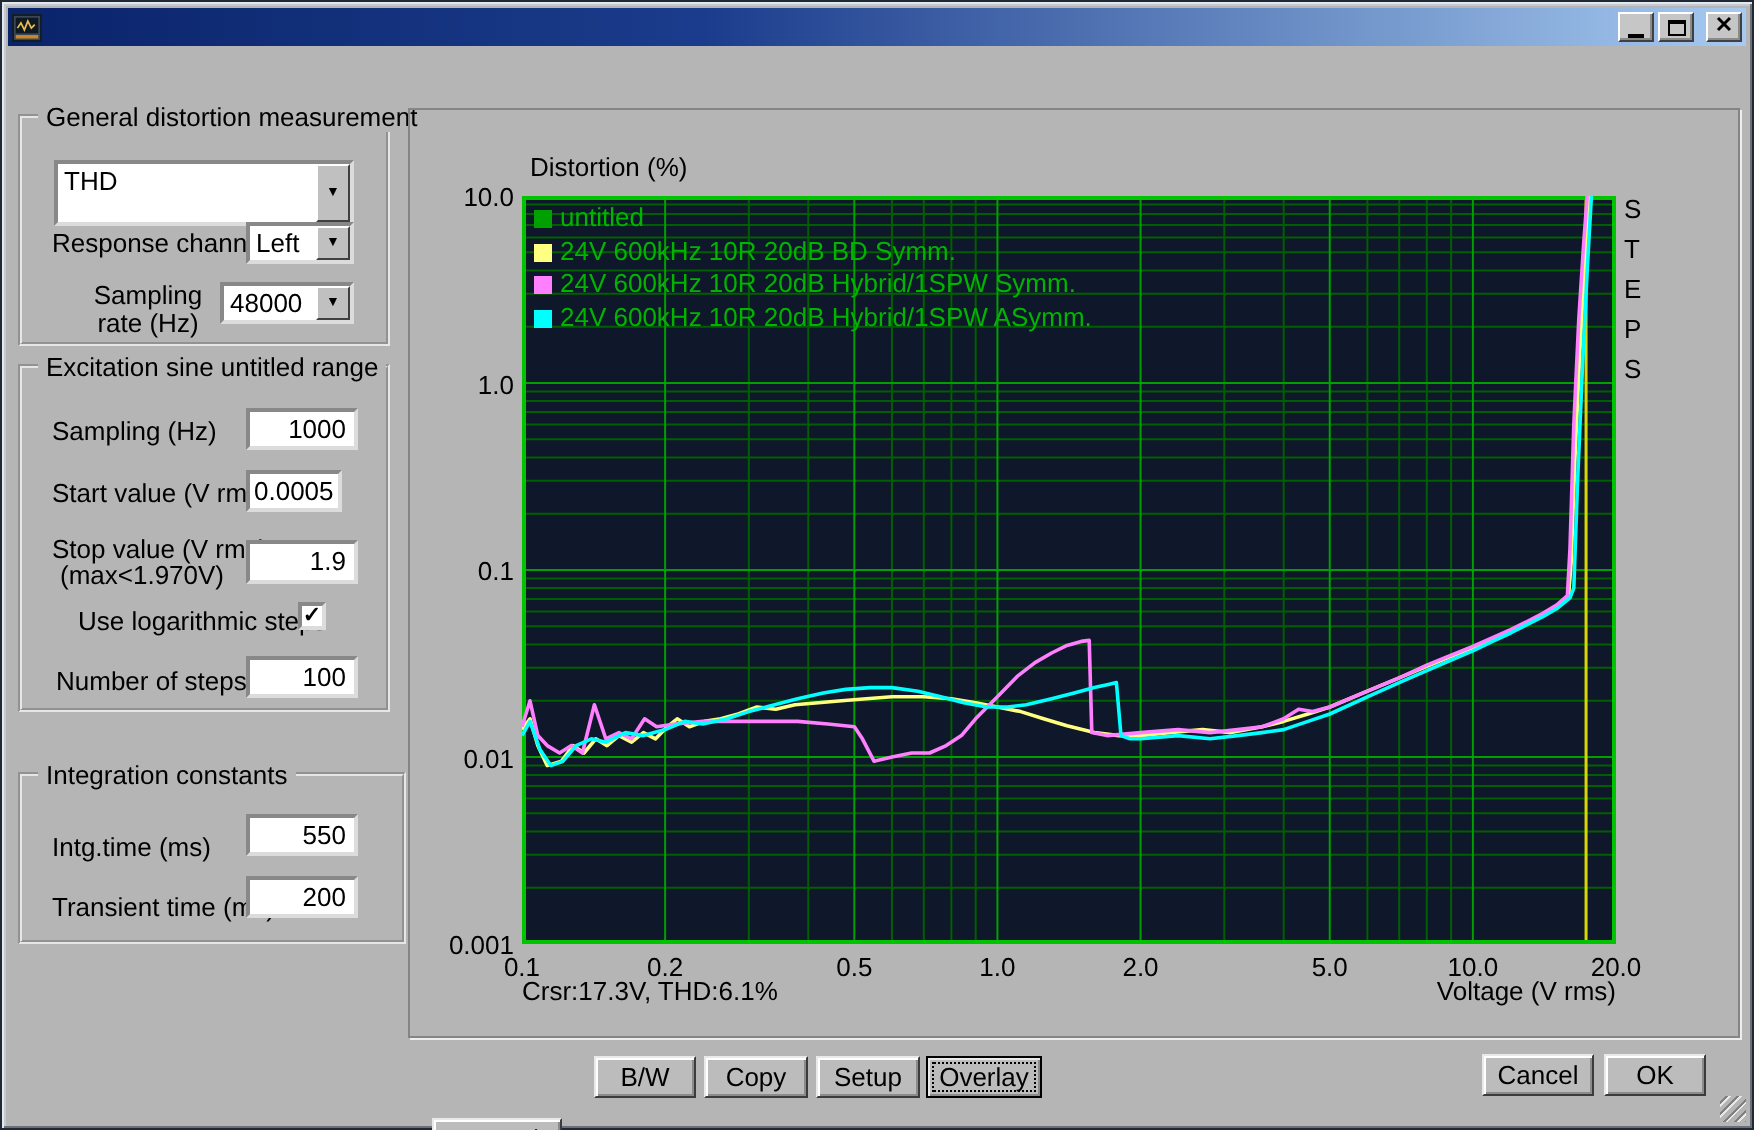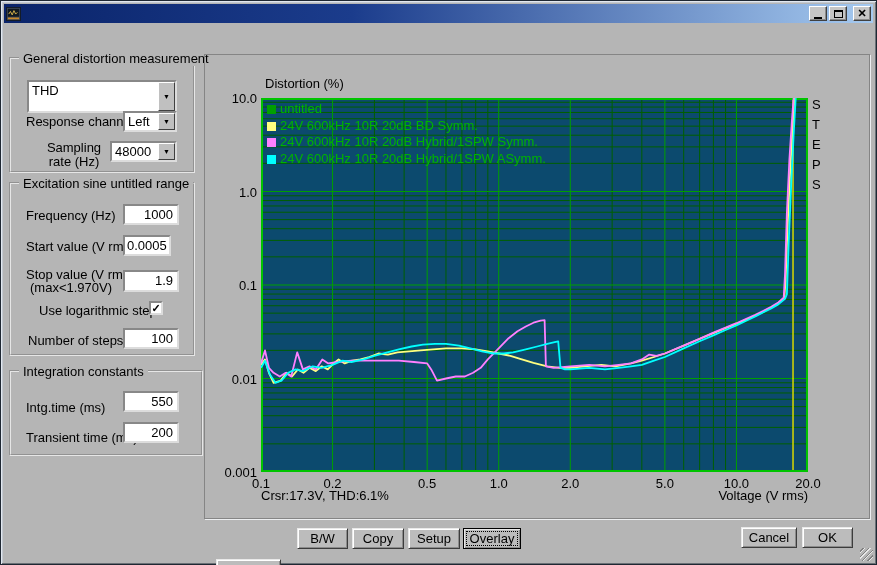--- a/index.html
+++ b/index.html
@@ -41,21 +41,21 @@
   .combo .combo-arrow { width:17px; flex:none; background:#c0c0c0; border:1px solid;
         border-color:#fff #404040 #404040 #fff; display:flex; align-items:center; justify-content:center;
         font-size:7px; color:#000; }
   .checkbox { position:absolute; width:14px; height:14px; background:#fff; border:2px inset #dcdcdc;
               font-size:11px; font-weight:bold; line-height:10px; text-align:center; }
 
   
   .chart-panel { position:absolute; left:203px; top:53px; width:666px; height:465px;
                  border:1px solid #858585; box-shadow:1px 1px 0 #eceef0, inset 1px 1px 0 #9a9a9a00; }
   .plot-title { position:absolute; left:60px; top:21px; }
-  #plot-wrap { position:absolute; left:56px; top:43px; width:547px; height:374px; background:#0c4a6e; }
+  #plot-wrap { position:absolute; left:56px; top:43px; width:547px; height:374px; background:#0f172a; }
   #plot-svg { position:absolute; inset:0; }
   #legend { position:absolute; left:6px; top:1px; }
   .legend-row { position:absolute; left:0; white-space:nowrap; height:14px; }
   .legend-swatch { display:inline-block; width:9px; height:9px; margin-right:4px; vertical-align:-1px; }
   .legend-label { font-size:13px; }
   .ytick { position:absolute; left:6px; width:46px; text-align:right; }
   .xtick { position:absolute; width:44px; text-align:center; top:421px; }
   .under-axis { position:absolute; left:56px; top:433px; width:547px; display:flex; justify-content:space-between; }
   #steps-col { position:absolute; left:607px; top:40px; }
   .steps-ch { height:20px; line-height:20px; }
@@ -110,34 +110,34 @@
     <span class="lbl r2" style="left:32px; top:81px; width:62px; text-align:center;">Sampling</span>
     <span class="lbl r2" style="left:32px; top:95px; width:62px; text-align:center;">rate (Hz)</span>
     <div class="combo" style="left:99px; top:82px; width:67px; height:21px;">
       <span class="combo-val">48000</span>
       <span class="combo-arrow">▼</span>
     </div>
   </div>
 
   <div class="groupbox" style="left:8px; top:181px; width:186px; height:174px;">
     <span class="gb-label">Excitation sine untitled range</span>
-    <span class="lbl" style="left:15px; top:24px;">Frequency (Hz)</span>
+    <span class="lbl" style="left:15px; top:24px;">Sampling (Hz)</span>
     <div class="field" style="left:112px; top:20px; width:56px; height:21px;">1000</div>
     <span class="lbl" style="left:15px; top:55px;">Start value (V rms)</span>
     <div class="field" style="left:112px; top:51px; width:48px; height:21px;text-align:center;">0.0005</div>
     <span class="lbl" style="left:15px; top:83px;">Stop value (V rms)</span>
     <span class="lbl" style="left:19px; top:96px;">(max&lt;1.970V)</span>
     <div class="field" style="left:112px; top:86px; width:56px; height:22px;">1.9</div>
     <span class="lbl" style="left:28px; top:119px;">Use logarithmic steps</span>
     <div class="checkbox" style="left:138px; top:117px;">✓</div>
     <span class="lbl" style="left:17px; top:149px;">Number of steps</span>
     <div class="field" style="left:112px; top:144px; width:56px; height:21px;">100</div>
   </div>
 
-  <div class="groupbox" style="left:8px; top:369px; width:194px; height:86px;">
+  <div class="groupbox" style="left:8px; top:385px; width:194px; height:86px;">
     <span class="gb-label">Integration constants</span>
     <span class="lbl" style="left:15px; top:28px;">Intg.time (ms)</span>
     <div class="field" style="left:112px; top:19px; width:56px; height:21px;">550</div>
     <span class="lbl" style="left:15px; top:58px;">Transient time (ms)</span>
     <div class="field" style="left:112px; top:50px; width:56px; height:21px;">200</div>
   </div>
 
   <div class="chart-panel">
     <span class="plot-title">Distortion (%)</span>
     <div id="plot-wrap">

